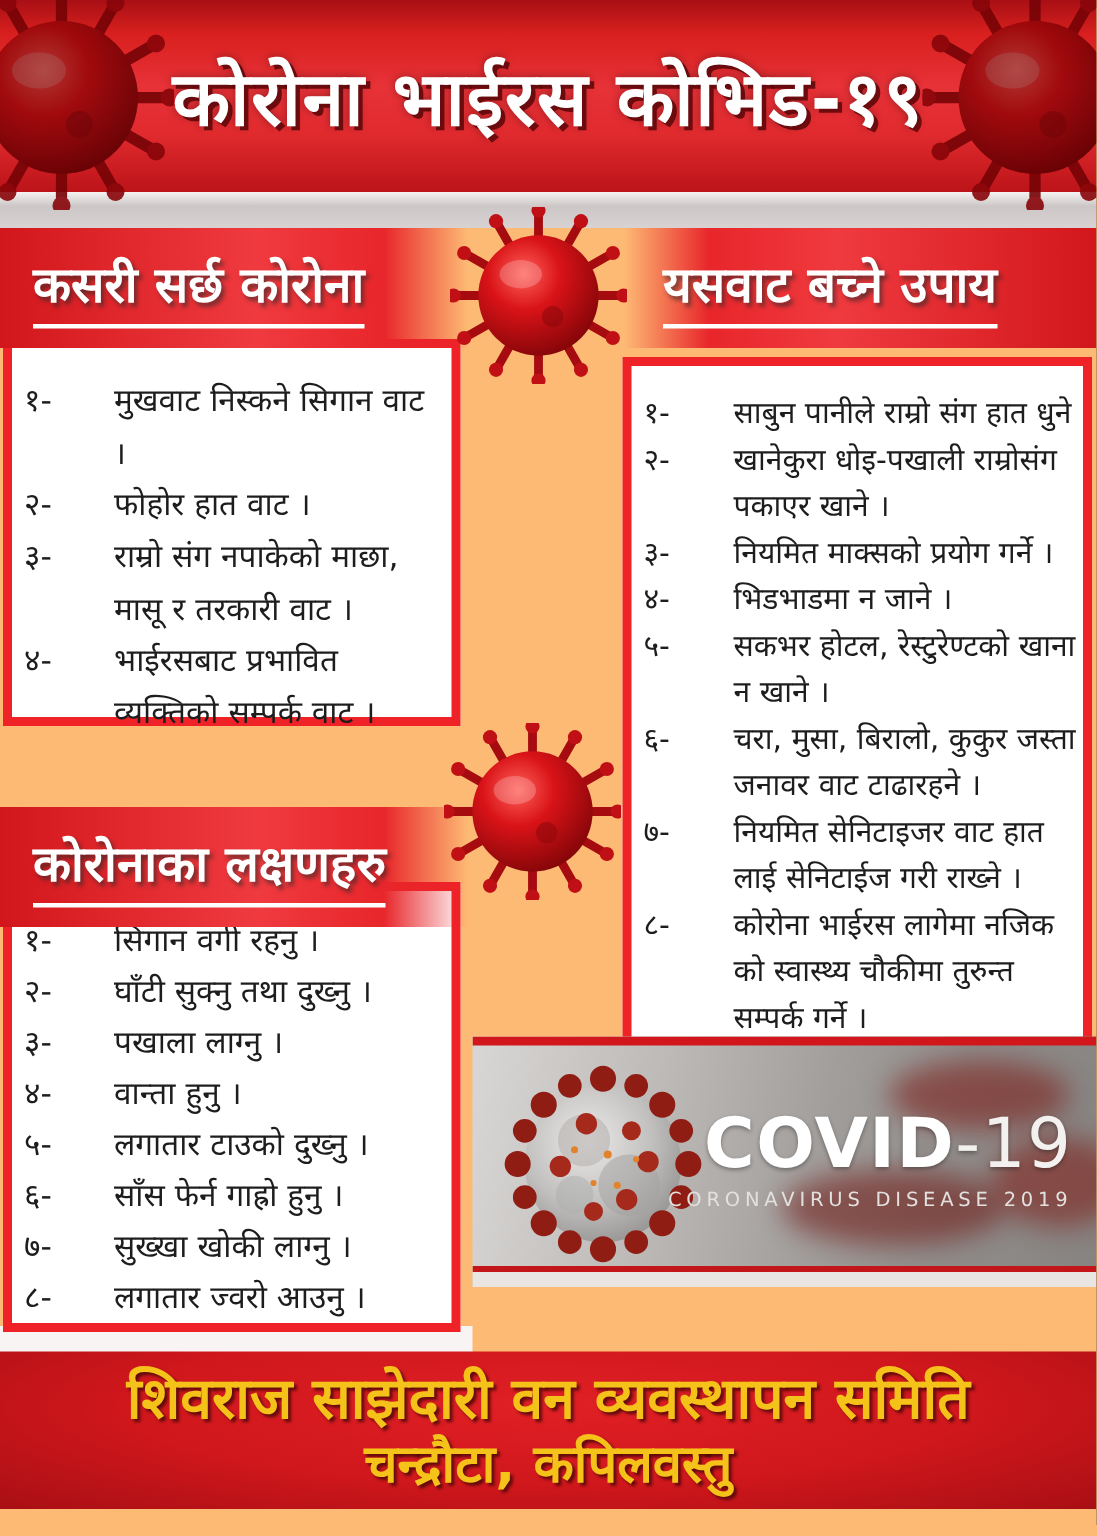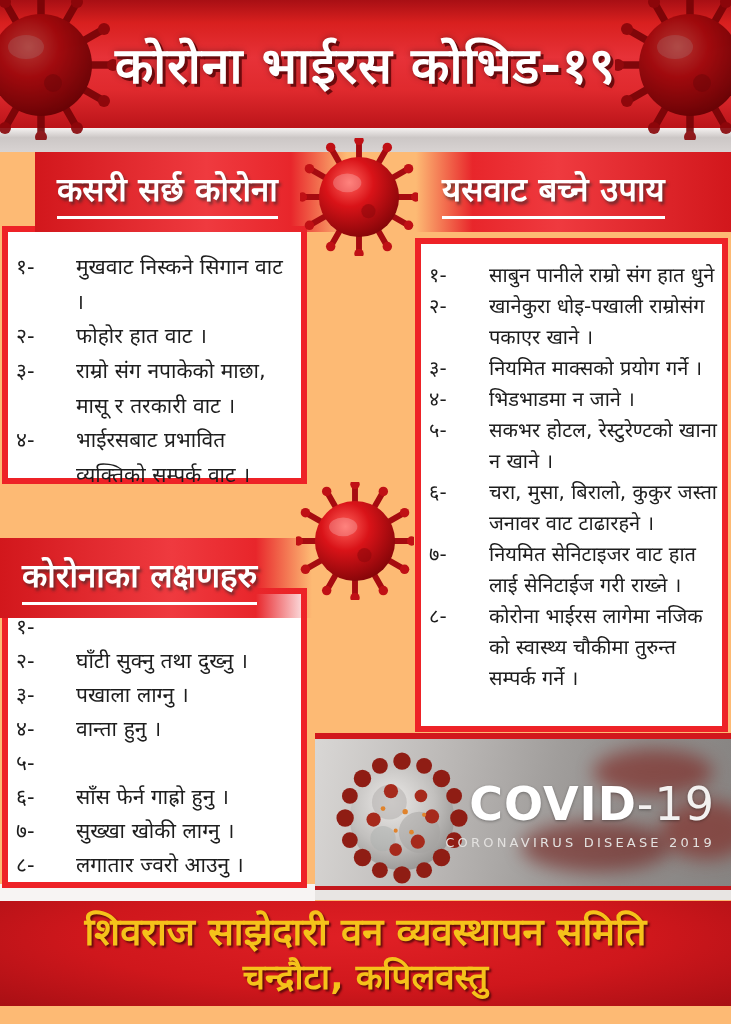--- a/index.html
+++ b/index.html
@@ -18,21 +18,21 @@
   .corner-virus.right{ right:-34px; top:-10px; width:150px; height:150px;}
   .header-gap{ position:absolute; left:0; top:128px; width:731px; height:24px;
            background:linear-gradient(180deg,#f5f2f1 0%,#ccc7c6 40%,#d8d3d2 100%); z-index:1; }
 
   
   .banner{ position:absolute; height:80px; display:flex; align-items:center; z-index:3; }
   .banner-heading{ color:#fff; font-weight:bold; font-size:33px; white-space:nowrap;
            text-shadow:2px 3px 3px rgba(40,40,40,.6); }
   .banner-heading .u{ display:inline-block; border-bottom:3px solid #fff; padding-bottom:5px; }
   .banner-spread{ left:0; top:152px; width:312px; padding-left:22px;
-           background:linear-gradient(90deg,#d2171c 0%,#ef3a3f 55%,#e8262b 82%,rgba(232,38,43,0) 100%);margin-left:35px; }
+           background:linear-gradient(90deg,#d2171c 0%,#ef3a3f 55%,#e8262b 82%,rgba(232,38,43,0) 100%); }
   .banner-prevent{ left:416px; top:152px; width:315px; padding-left:26px; justify-content:flex-start;
            background:linear-gradient(270deg,#d2171c 0%,#ef3a3f 55%,#e8262b 82%,rgba(232,38,43,0) 100%); }
   .banner-symptom{ left:0; top:498px; width:312px; padding-left:22px;
            background:linear-gradient(90deg,#d2171c 0%,#ef3a3f 55%,#e8262b 82%,rgba(232,38,43,0) 100%);margin-top:40px; }
 
   
   .mid-virus{ position:absolute; z-index:4; }
   .mid-virus.v1{ left:300px; top:138px; width:118px; height:118px; }
   .mid-virus.v2{ left:296px; top:482px; width:118px; height:118px; }
 
@@ -43,21 +43,21 @@
   .box-prevent{ left:415px; top:238px; width:313px; height:494px; padding:16px 4px 6px 8px; }
   ul.items{ list-style:none; }
   .item{ display:flex; align-items:flex-start; color:#1d1d1d; }
   .box-spread .item{ font-size:21px; line-height:1.65; }
   .box-symptom .item{ font-size:21px; line-height:1.62; }
   .box-prevent .item{ font-size:20px; line-height:1.55; }
   .item .num{ flex:0 0 36px; text-align:left; }
   .item .txt{ flex:1;margin-left:24px; }
 
   
-  .covid-block{ position:absolute; left:315px; top:733px; width:416px; height:167px; overflow:hidden;
+  .covid-block{ position:absolute; left:315px; top:691px; width:416px; height:167px; overflow:hidden;
            background:linear-gradient(100deg,#d9d7d5 0%,#bcb9b7 30%,#a19e9c 55%,#908d8b 75%,#868381 100%); z-index:2; }
   .covid-topline{ position:absolute; left:0; top:0; width:100%; height:6px; background:#d2171c; }
   .covid-bottomline{ position:absolute; left:0; bottom:10px; width:100%; height:4px; background:#c3161b; }
   .covid-bottomstrip{ position:absolute; left:0; bottom:0; width:100%; height:10px; background:#e8e5e3; }
   .blur-blob{ position:absolute; border-radius:50%; filter:blur(9px); opacity:.55; }
   .blob1{ right:18px; top:16px; width:120px; height:46px; background:#7c1712; }
   .blob2{ right:60px; bottom:28px; width:150px; height:50px; background:#6f1410; }
   .blob3{ right:-20px; bottom:40px; width:90px; height:60px; background:#801a14; }
   .covid-virus{ position:absolute; left:8px; top:6px; width:158px; height:158px; }
   .covid-text{ position:absolute; right:16px; top:48px; text-align:right; }
@@ -259,35 +259,37 @@
         <span class="num">८-</span>
         <span class="txt">कोरोना भाईरस लागेमा नजिक को स्वास्थ्य चौकीमा तुरुन्त सम्पर्क गर्ने ।</span>
         </li>
     </ul>
   </div>
 
   <div class="box box-symptom">
     <ul class="items">
       <li class="item">
         <span class="num">१-</span>
+        <span class="txt">सिगान वगी रहनु ।</span>
         </li>
       <li class="item">
         <span class="num">२-</span>
         <span class="txt">घाँटी सुक्नु तथा दुख्नु ।</span>
         </li>
       <li class="item">
         <span class="num">३-</span>
         <span class="txt">पखाला लाग्नु ।</span>
         </li>
       <li class="item">
         <span class="num">४-</span>
         <span class="txt">वान्ता हुनु ।</span>
         </li>
       <li class="item">
         <span class="num">५-</span>
+        <span class="txt">लगातार टाउको दुख्नु ।</span>
         </li>
       <li class="item">
         <span class="num">६-</span>
         <span class="txt">साँस फेर्न गाह्रो हुनु ।</span>
         </li>
       <li class="item">
         <span class="num">७-</span>
         <span class="txt">सुख्खा खोकी लाग्नु ।</span>
         </li>
       <li class="item">

